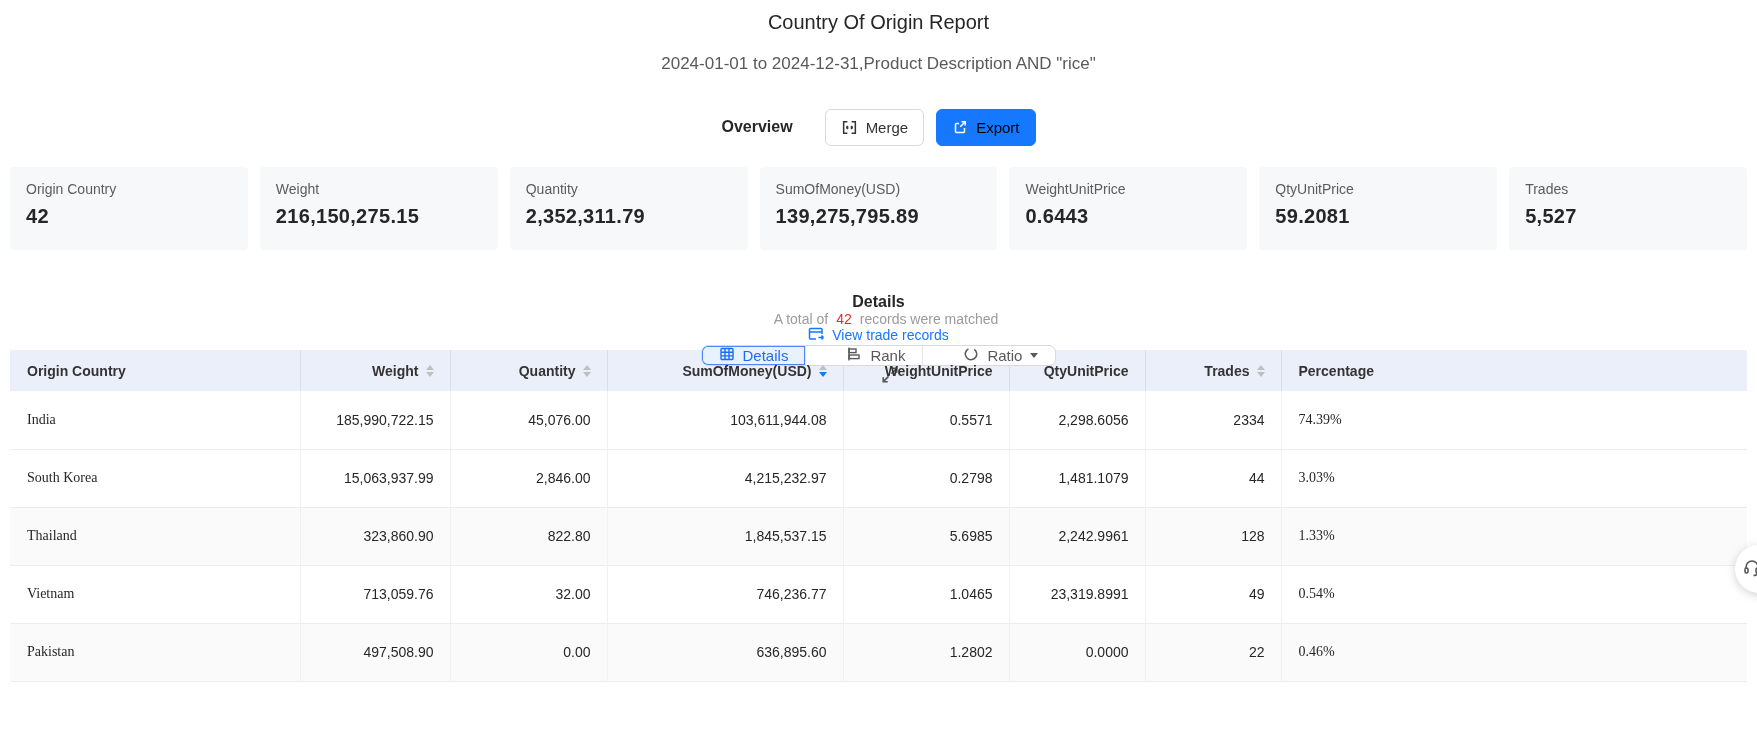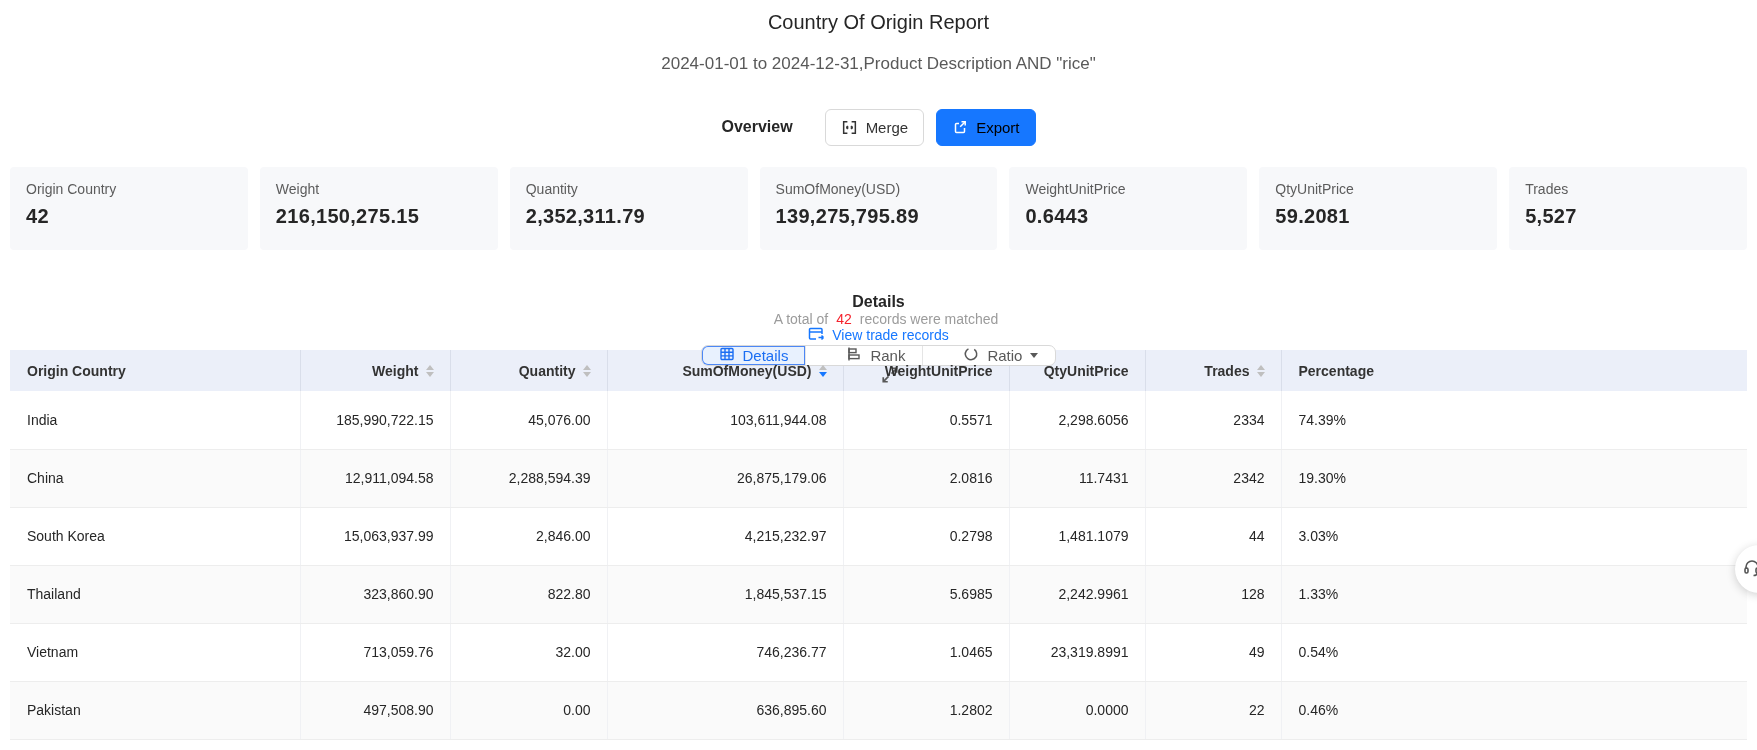--- a/index.html
+++ b/index.html
@@ -37,21 +37,21 @@
   .tbl-wrap { margin:19px 10px 0; }
   table { width:100%; table-layout:fixed; border-collapse:collapse; }
   thead th { background:#ebeff9; height:41px; font-size:14px; font-weight:bold; color:#333;
     border-right:1px solid #d9deea; padding:0 16px; white-space:nowrap; }
   thead th:last-child { border-right:none; }
   tbody td { height:58px; font-size:14px; color:#262626; border-right:1px solid #f0f1f4;
     border-bottom:1px solid #ededed; padding:0 16px; background:#fff; white-space:nowrap; }
   tbody td:last-child { border-right:none; }
   tbody tr.alt td { background:#fafafa; }
   .al { text-align:left; }  .ar { text-align:right; }
-  th.al { padding-left:17px; } td.al { padding-left:17px; }
+  th.al { padding-left:17px; } td.al { padding-left:17px;font-family:Liberation Serif, serif; }
   .th-inner { display:flex; align-items:center; gap:7px; }
   .th-inner.ar { justify-content:flex-end; }
   .sort { display:inline-flex; flex-direction:column; gap:2px; cursor:pointer; }
   .caret { width:0; height:0; border-left:4.5px solid transparent; border-right:4.5px solid transparent; display:block; }
   .caret.up { border-bottom:5px solid #bfbfbf; }
   .caret.down { border-top:5px solid #bfbfbf; }
   .caret.down.active { border-top-color:#1677ff; }
 
   .float-help { position:absolute; top:545px; right:-26px; width:48px; height:48px; background:#fff;
     border-radius:50%; box-shadow:0 2px 10px rgba(0,0,0,.18); display:flex; align-items:center;
@@ -242,30 +242,20 @@
       <tr>
         <td class="al">India</td>
         <td class="ar">185,990,722.15</td>
         <td class="ar">45,076.00</td>
         <td class="ar">103,611,944.08</td>
         <td class="ar">0.5571</td>
         <td class="ar">2,298.6056</td>
         <td class="ar">2334</td>
         <td class="al">74.39%</td>
       </tr>
-      <tr class="alt">
-        <td class="al">China</td>
-        <td class="ar">12,911,094.58</td>
-        <td class="ar">2,288,594.39</td>
-        <td class="ar">26,875,179.06</td>
-        <td class="ar">2.0816</td>
-        <td class="ar">11.7431</td>
-        <td class="ar">2342</td>
-        <td class="al">19.30%</td>
-      </tr>
       <tr>
         <td class="al">South Korea</td>
         <td class="ar">15,063,937.99</td>
         <td class="ar">2,846.00</td>
         <td class="ar">4,215,232.97</td>
         <td class="ar">0.2798</td>
         <td class="ar">1,481.1079</td>
         <td class="ar">44</td>
         <td class="al">3.03%</td>
       </tr>

